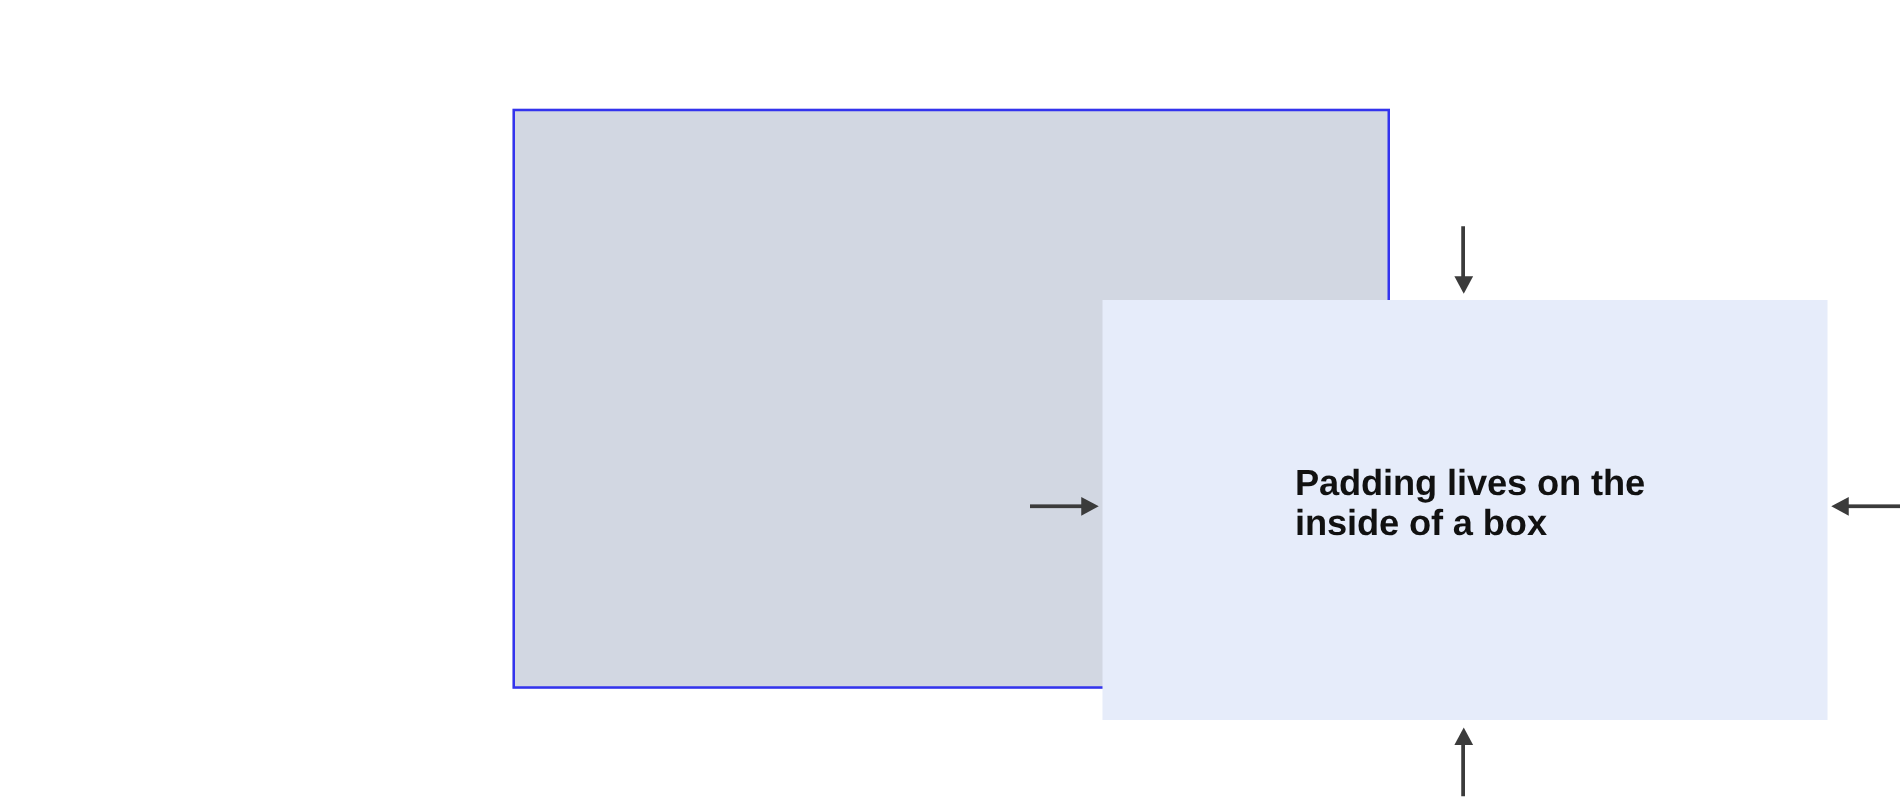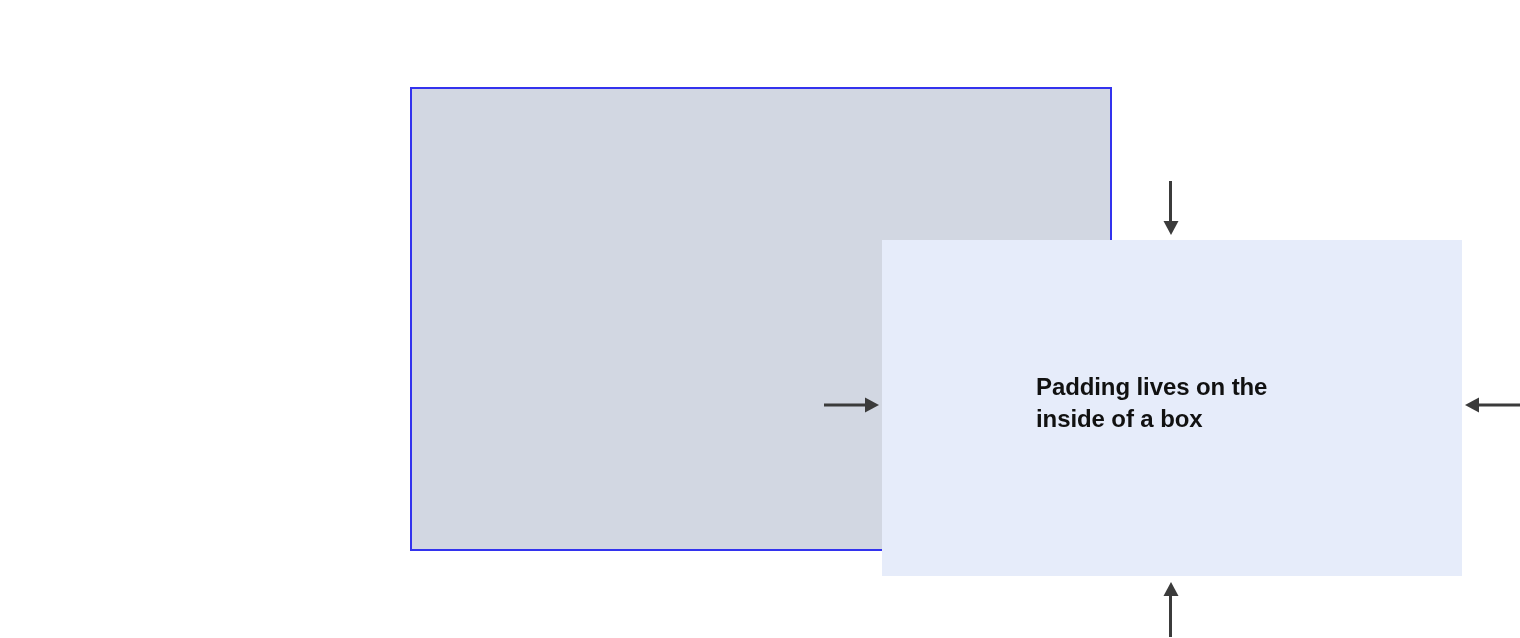--- a/index.html
+++ b/index.html
@@ -46,21 +46,21 @@
     height: 336px;
     background: #e6ecfa;
     box-sizing: border-box;
   }
 
   #content-label {
     position: absolute;
     left: 154px;
     top: 131px;
     width: 300px;
-    font-size: 24px;
+    font-size: 29px;
     font-weight: bold;
     line-height: 32px;
     color: #111111;
     letter-spacing: -0.1px;
     white-space: pre-line;
   }
 
   
   .arrow-svg {
     position: absolute;

